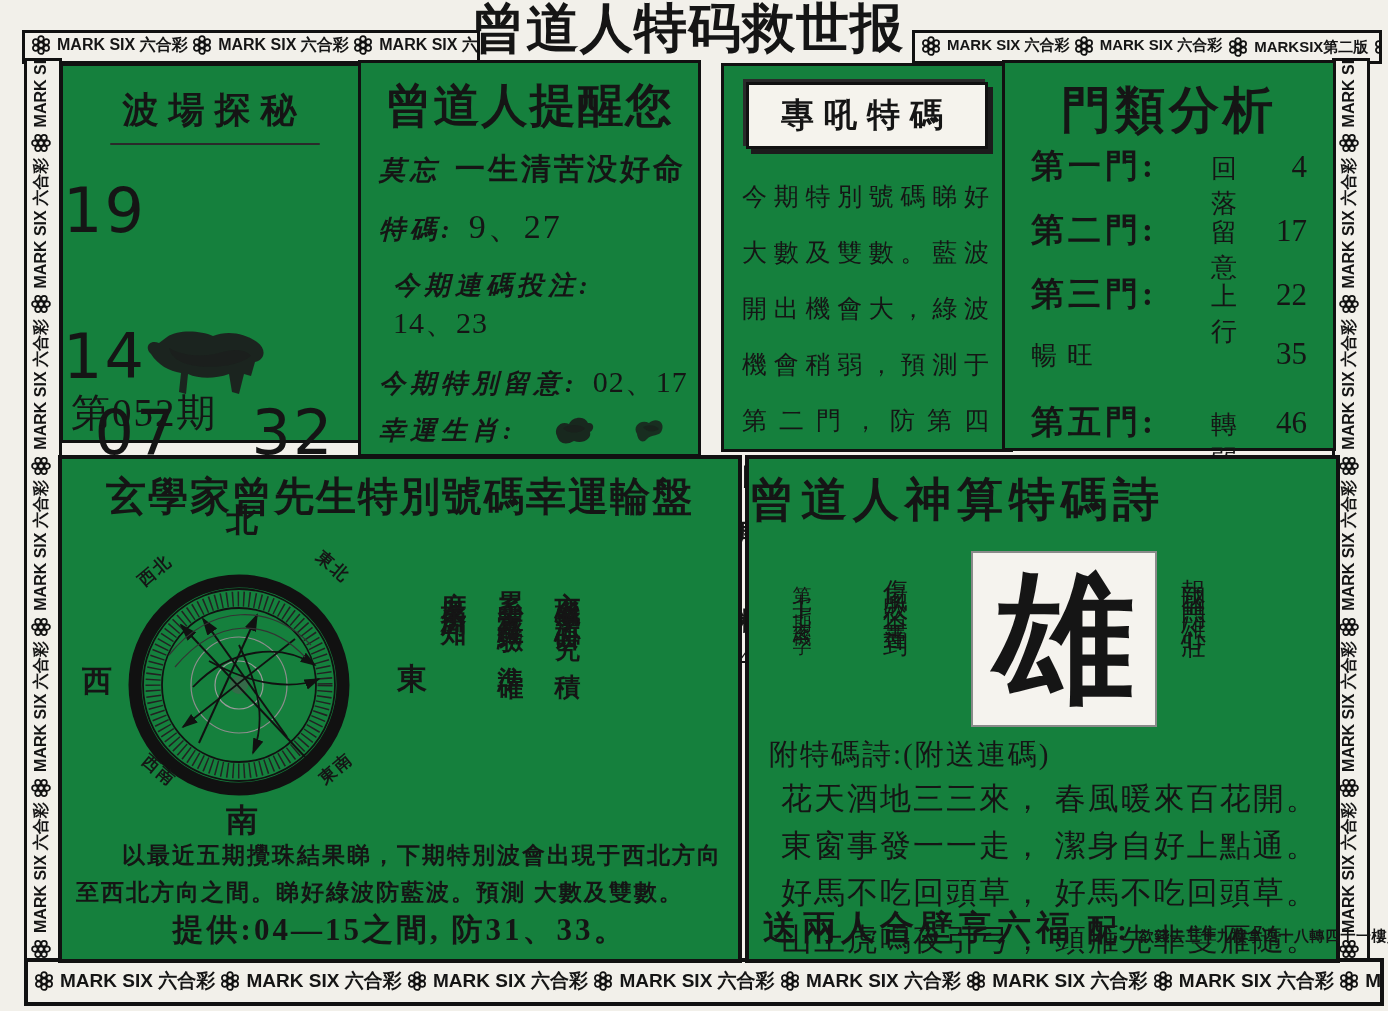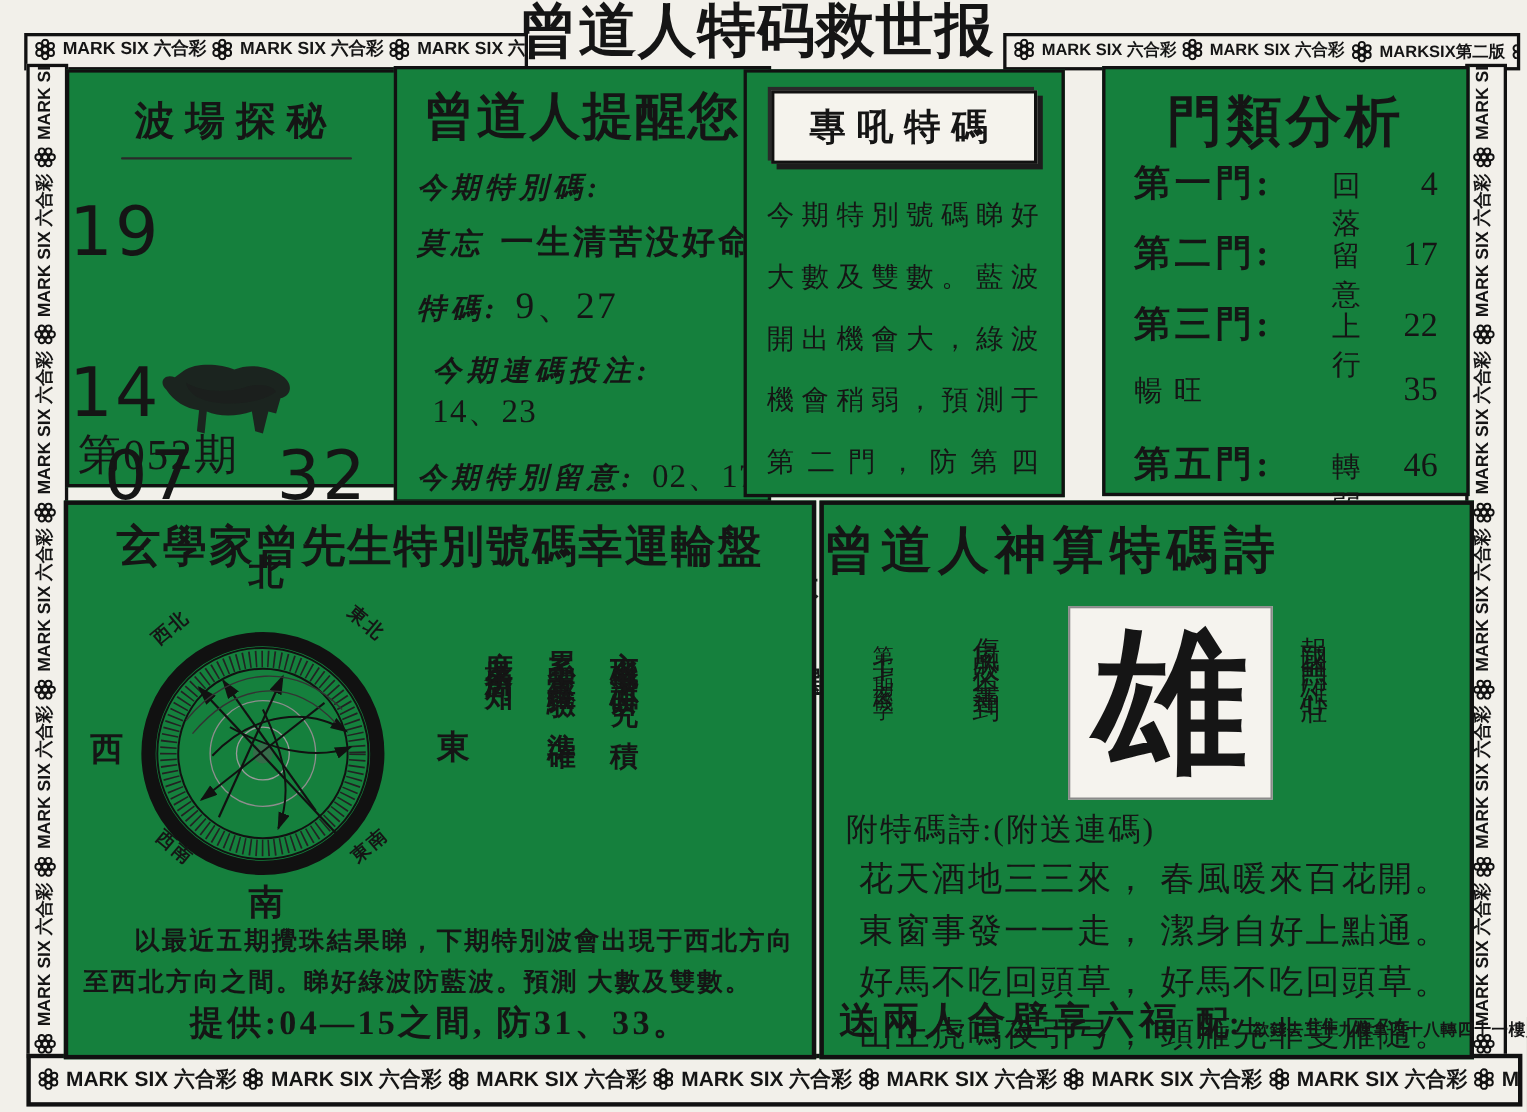--- a/index.html
+++ b/index.html
@@ -346,23 +346,20 @@
     </div>
     <svg class="goat" width="142" height="92" viewBox="0 0 142 92">
       <path fill="#1c1c1c" d="M12,36 C5,30 10,21 20,25 L28,19 C40,11 62,13 74,18 C88,12 106,15 118,24 C128,31 126,42 116,44 L112,58 L105,56 L100,76 L93,74 L90,56 C76,61 60,61 49,56 L47,76 L40,74 L42,55 C30,53 19,47 12,36 Z" opacity="0.92"></path>
       <path fill="#1c1c1c" d="M30,30 C44,38 64,40 84,34 C96,30 108,32 112,38 C100,48 70,52 48,46 C38,43 32,38 30,30 Z" opacity="0.55"></path>
     </svg>
     <div class="issue">第052期</div>
   </div>
 
   <div class="box" style="left:358px;top:60px;width:337px;height:391px;">
     <div class="h-remind">曾道人提醒您</div>
-    <div class="r r1">
-      <span class="rl">今期特別碼:</span>
-    </div>
     <div class="r r2">
       <span class="rl">莫忘</span>
       <span class="rv v-motto">一生清苦没好命</span>
     </div>
     <div class="r r3">
       <span class="rl">特碼:</span>
       <span class="rv v-num-lg">9、27</span>
     </div>
     <div class="r r4">
       <span class="rl">今期連碼投注:</span>
@@ -384,21 +381,21 @@
           <path fill="#191919" d="M14,13 C20,10 27,11 30,15 C25,19 17,18 14,13 Z" opacity="0.45"></path>
         </svg>
       </span>
     </div>
     <div class="r r7">
       <span class="rl">幸運色波:</span>
       <span class="rv v-green">绿</span>
     </div>
   </div>
 
-  <div class="box" style="left:676px;top:63px;width:286px;height:383px;">
+  <div class="box" style="left:721px;top:63px;width:286px;height:383px;">
     <div class="plate">專吼特碼</div>
     <div class="p3">今期特別號碼睇好大數及雙數。藍波開出機會大，綠波機會稍弱，預測于第二門，防第四門。</div>
     <div class="tail">
       <b>尾數提供:</b>
       <span>單</span>
       <span>5、9</span>
     </div>
     <div class="tail-even">
       <span>雙</span>
       <span>4、8</span>

